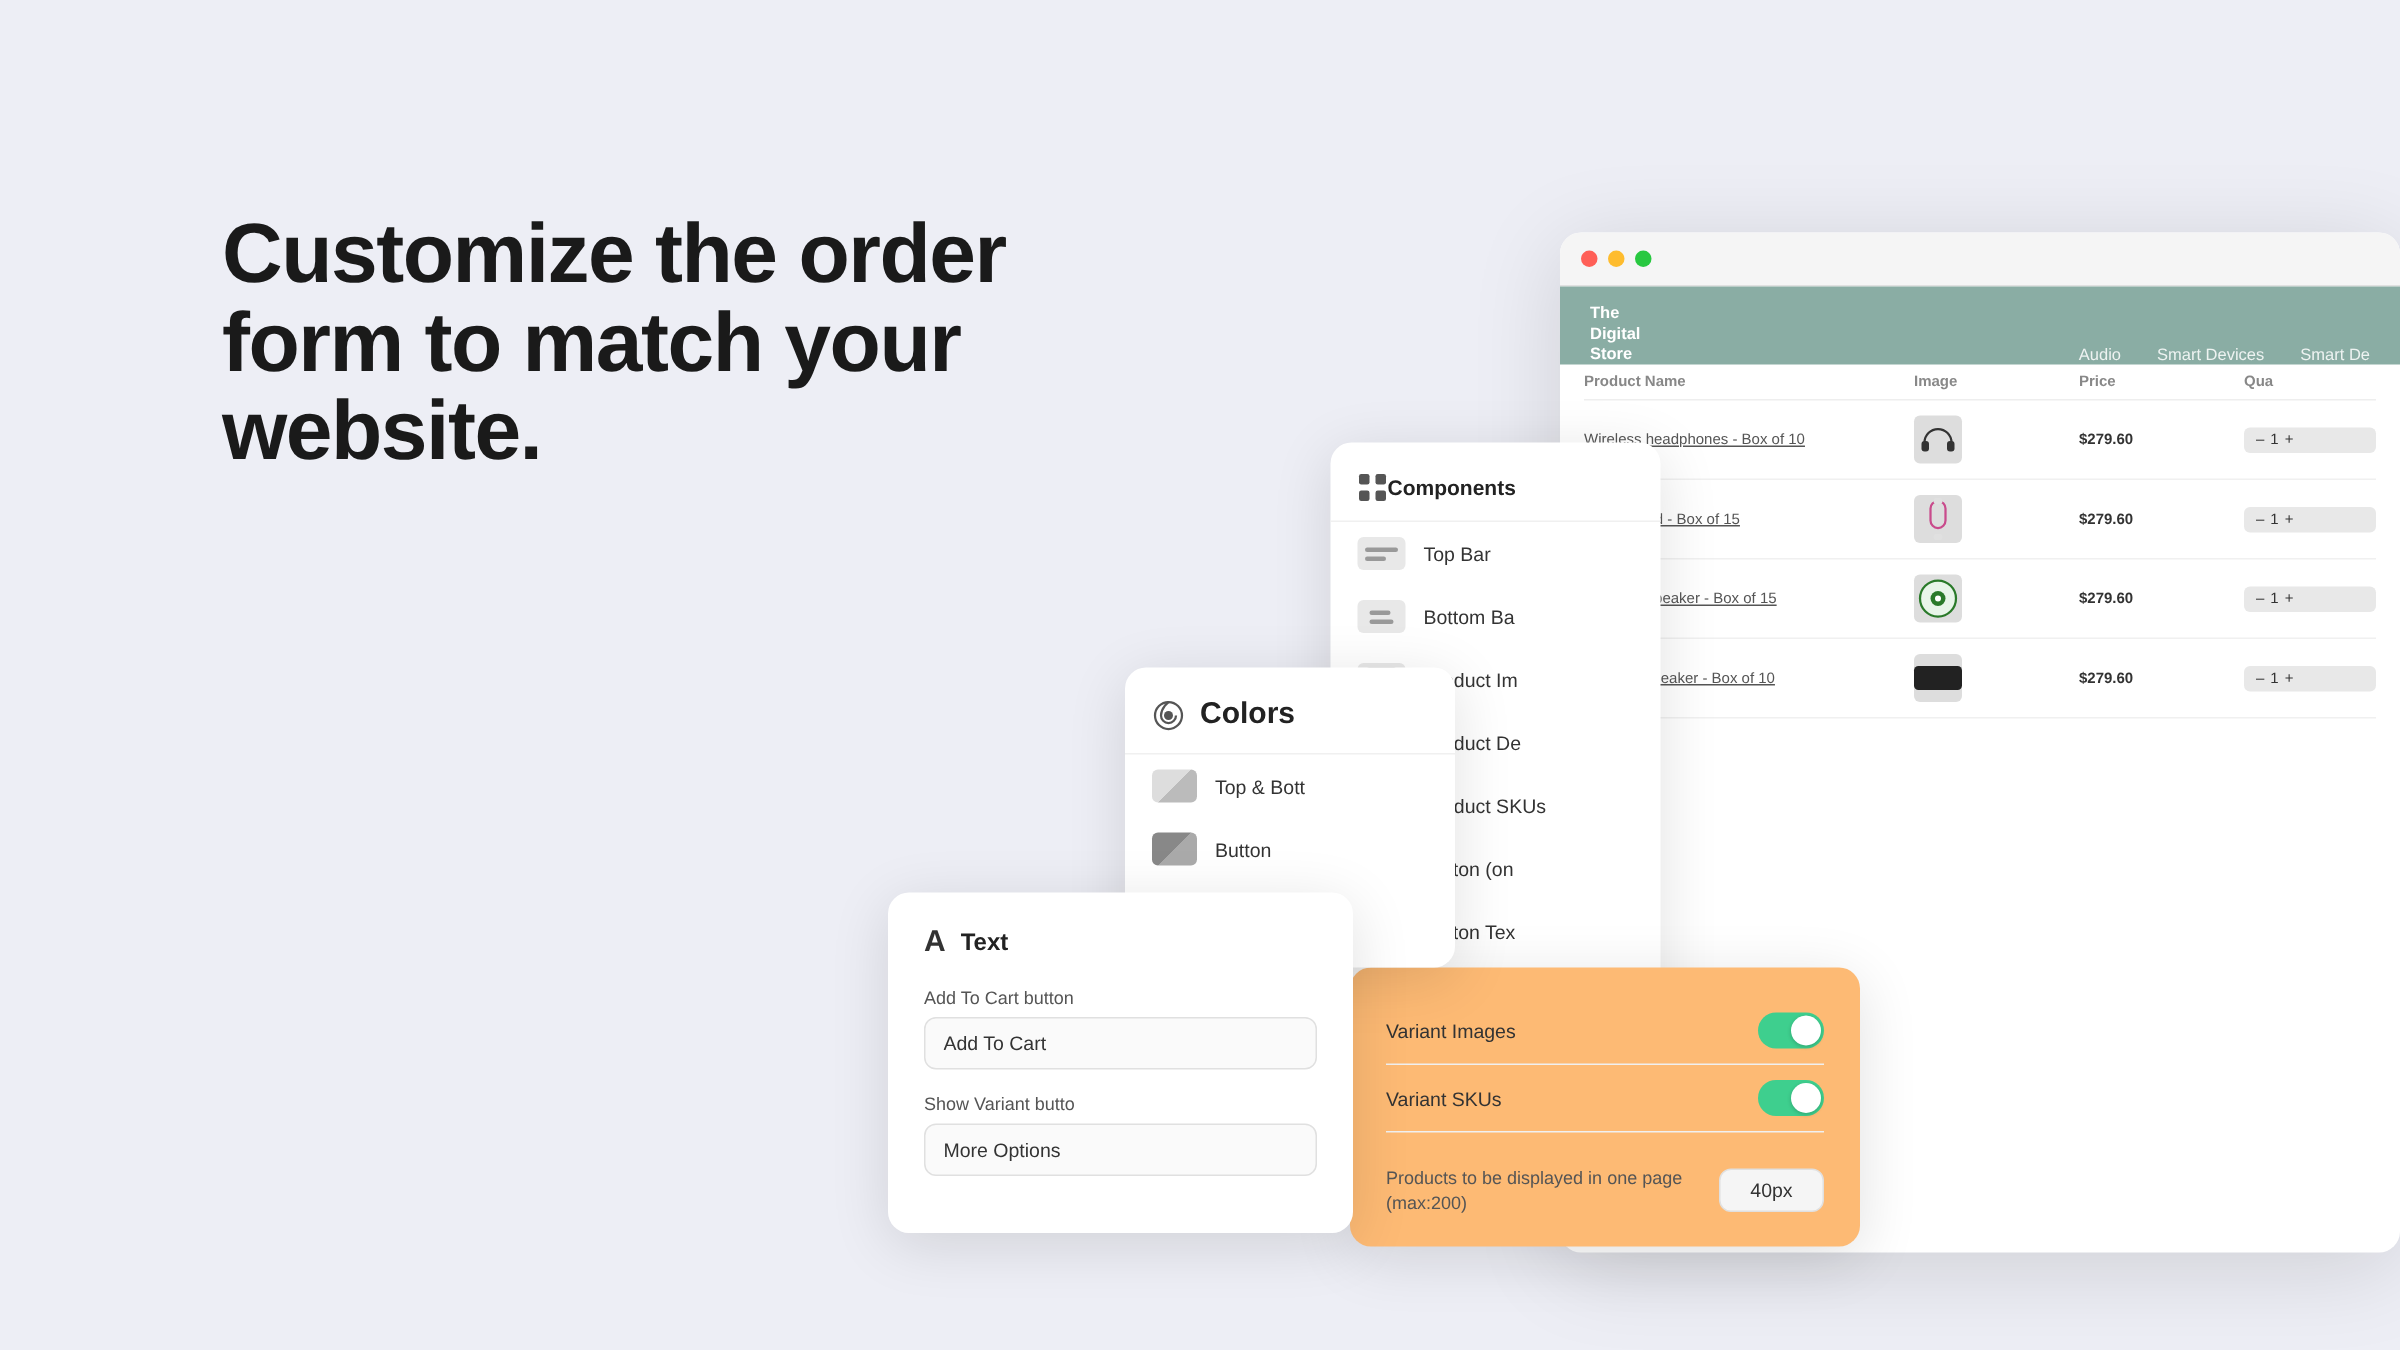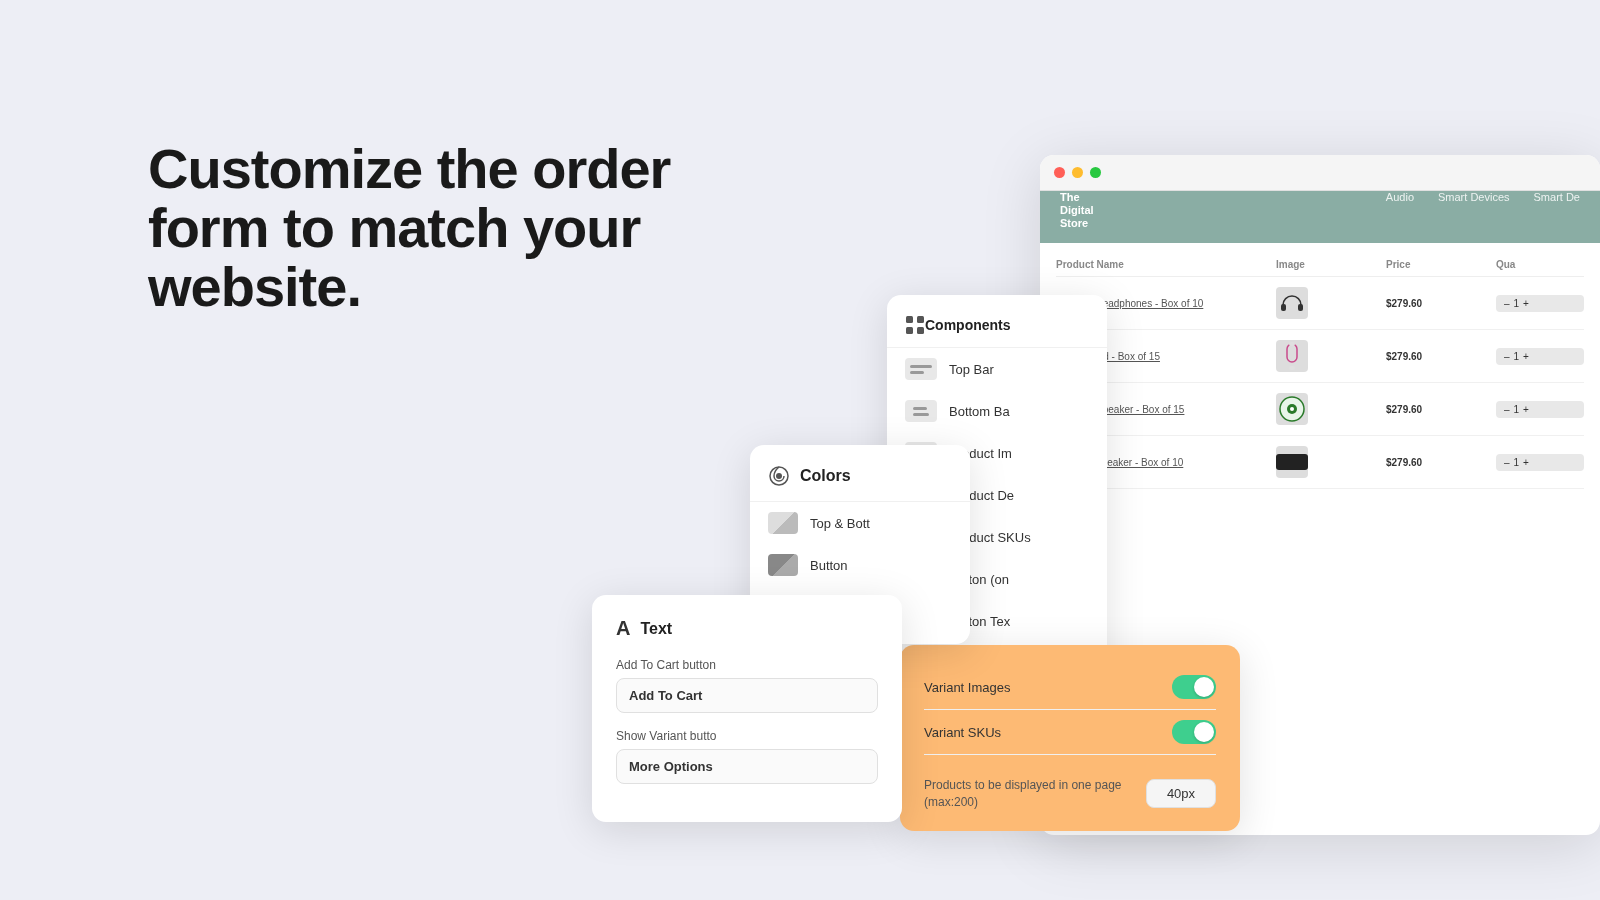--- a/index.html
+++ b/index.html
@@ -53,42 +53,42 @@
       border-radius: 50%;
     }
     .dot-red { background: #ff5f57; }
     .dot-yellow { background: #febc2e; }
     .dot-green { background: #28c840; }
 
     .store-header {
       background: #8aada4;
       height: 52px;
       display: flex;
-      align-items: flex-start;
+      align-items: flex-end;
       padding: 0 20px;
       gap: 30px;
     }
     .store-logo {
       color: #fff;
       font-size: 11px;
       font-weight: 700;
       line-height: 1.2;
     }
     .store-nav {
       display: flex;
       gap: 24px;
       margin-left: auto;
     }
     .store-nav span {
       color: rgba(255,255,255,0.85);
       font-size: 11px;
     }
 
     .order-table {
-      padding: 10px 16px;
+      padding: 0 16px;
     }
     .order-table-header {
       display: grid;
       grid-template-columns: 2fr 1fr 1fr 0.8fr;
       padding: 6px 0;
       border-bottom: 1px solid #eee;
       font-size: 10px;
       color: #888;
       font-weight: 600;
     }
@@ -191,21 +191,21 @@
       box-shadow: 0 8px 40px rgba(0,0,0,0.12);
       padding: 16px 0;
       z-index: 25;
     }
     .colors-title {
       display: flex;
       align-items: center;
       gap: 10px;
       padding: 4px 18px 14px;
       border-bottom: 1px solid #f0f0f0;
-      font-size: 16px;
+      font-size: 20px;
       font-weight: 700;
       color: #222;
     }
     .colors-item {
       display: flex;
       align-items: center;
       gap: 12px;
       padding: 10px 18px;
       cursor: pointer;
     }
@@ -249,21 +249,20 @@
     .text-input {
       width: 100%;
       border: 1.5px solid #e0e0e0;
       border-radius: 8px;
       padding: 9px 12px;
       font-size: 13px;
       color: #333;
       background: #fafafa;
       margin-bottom: 16px;
       outline: none;
-      font-weight: bold;
     }
 
     
     .settings-panel {
       position: absolute;
       left: 900px;
       top: 645px;
       width: 340px;
       background: #fdba74;
       border-radius: 14px;

